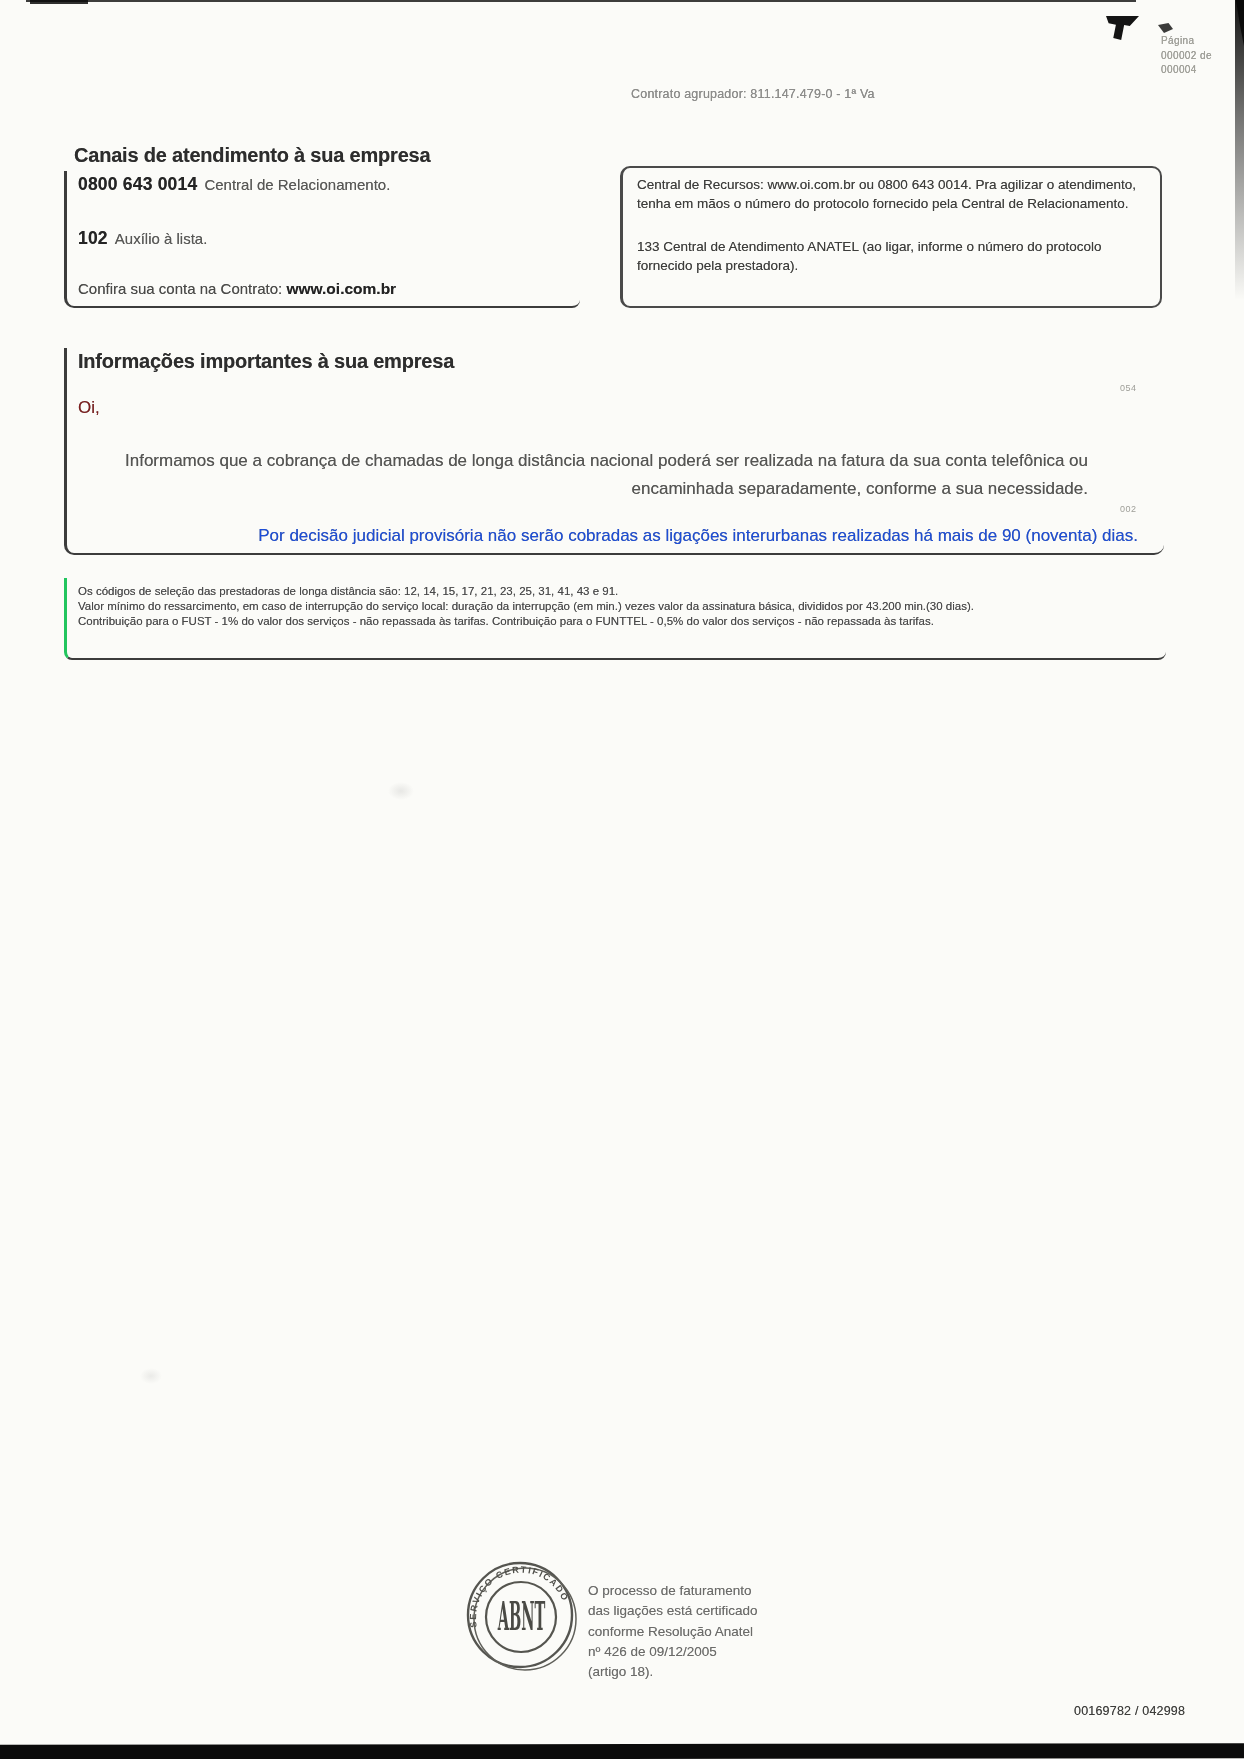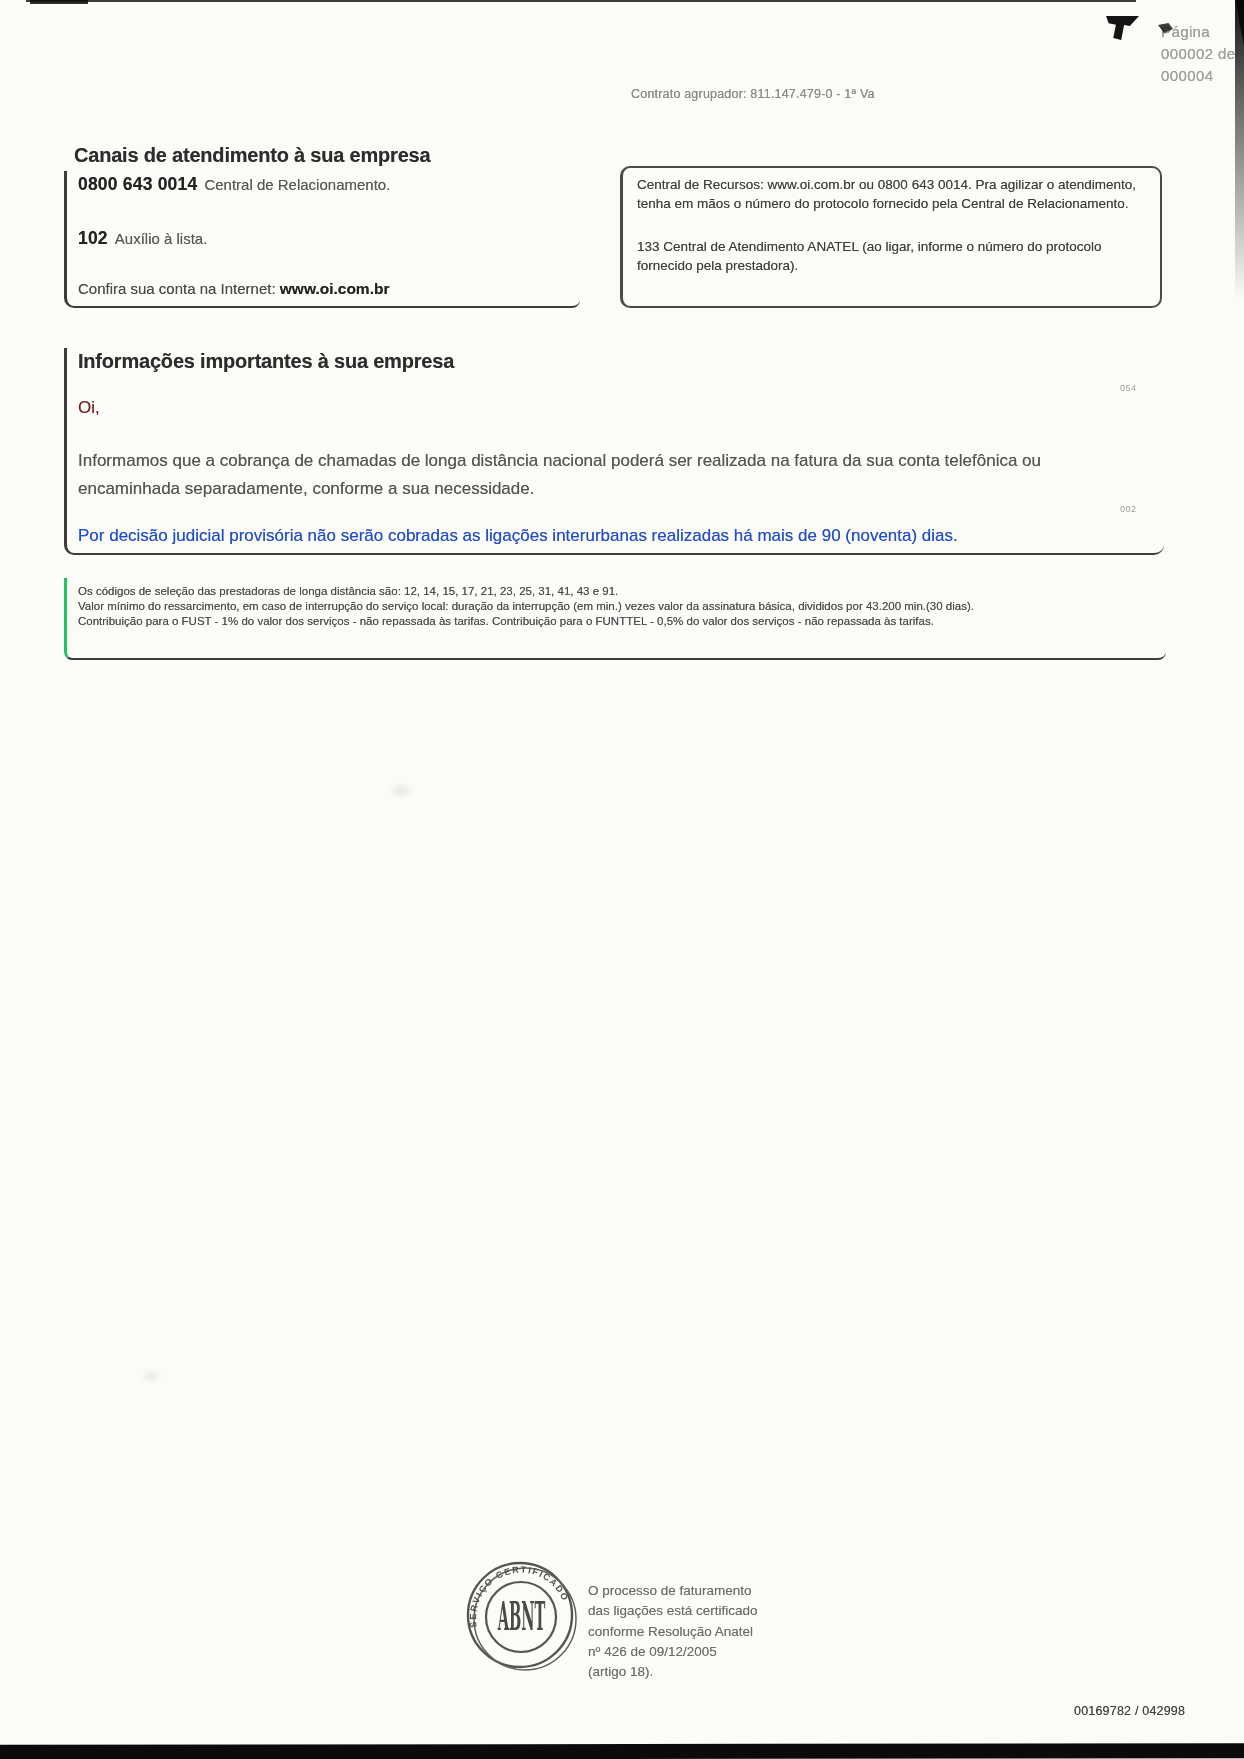--- a/index.html
+++ b/index.html
@@ -21,21 +21,21 @@
     clip-path:polygon(55% 0,100% 0,100% 100%,80% 60%);}
   .bottom-bar{left:0;top:1744px;width:1244px;height:15px;background:#0b0b0b;transform:rotate(-.08deg);}
   .smudge1{left:388px;top:782px;width:26px;height:18px;border-radius:50%;
     background:radial-gradient(closest-side, rgba(90,90,90,.12), rgba(90,90,90,0));}
   .smudge2{left:140px;top:1368px;width:22px;height:16px;border-radius:50%;
     background:radial-gradient(closest-side, rgba(90,90,90,.10), rgba(90,90,90,0));}
 
   
   .print-mark{left:1106px;top:16px;width:33px;height:24px;background:#141414;
     clip-path:polygon(0 0,100% 0,72% 42%,55% 38%,46% 100%,22% 92%,30% 36%,8% 30%);}
-  .page-number{left:1161px;top:21px;width:80px;font-size:15px;line-height:1.45;
+  .page-number{left:1161px;top:34px;width:80px;font-size:10px;line-height:1.45;
     color:#a4a49c;white-space:pre-line;letter-spacing:.4px;}
   .page-number-blot{left:1158px;top:23px;width:15px;height:10px;background:rgba(25,25,25,.85);
     clip-path:polygon(0 20%,70% 0,100% 60%,40% 100%);}
   .contract-line{left:631px;top:87px;font-size:12.5px;color:#8d8d8b;letter-spacing:.2px;}
 
   
   .channels-title{left:74px;top:144px;font-size:20px;font-weight:bold;color:#2d2d2d;letter-spacing:-.2px;}
   .channels-box{left:64px;top:171px;width:516px;height:137px;
     border-left:3px solid #3c3c3c;border-bottom:2px solid #3c3c3c;
     border-bottom-left-radius:10px;border-bottom-right-radius:8px;
@@ -52,21 +52,21 @@
   .resources-box{left:620px;top:166px;width:542px;height:142px;
     border:2px solid #4a4a4a;border-left-width:3px;border-radius:10px;
     padding:8px 14px 0 14px;box-sizing:border-box;}
   .resources-box p{margin:0;font-size:13.5px;line-height:1.4;color:#3d3d3b;}
   .resources-box .p2{margin-top:24px;}
 
   
   .info-box{left:64px;top:348px;width:1100px;height:207px;
     border-left:3px solid #3c3c3c;border-bottom:2px solid #3c3c3c;
     border-bottom-left-radius:10px;border-bottom-right-radius:10px;
-    padding-left:11px;box-sizing:border-box;}
+    padding-left:11px;box-sizing:border-box;text-align:right;}
   .info-title{position:absolute;left:11px;top:2px;font-size:20px;font-weight:bold;color:#2d2d2d;letter-spacing:-.2px;}
   .greeting{position:absolute;left:11px;top:50px;font-size:17px;color:#7f1d1d;}
   .info-p1{position:absolute;left:11px;top:99px;width:1010px;font-size:17px;line-height:1.65;color:#555553;margin:0;}
   .info-p2{position:absolute;left:11px;top:174px;width:1060px;font-size:17px;line-height:1.6;color:#1d4ed8;margin:0;}
   .side-code{position:absolute;font-size:9px;color:#9e9e98;letter-spacing:.5px;}
   .side-code-1{left:1120px;top:383px;}
   .side-code-2{left:1120px;top:504px;}
 
   
   .fine-print-box{left:64px;top:578px;width:1102px;height:82px;
@@ -103,21 +103,21 @@
 <div class="abs channels-title scan">Canais de atendimento à sua empresa</div>
 
 <div class="abs channels-box">
   <div class="channel-row row-phone">
     <span class="channel-number scan">0800 643 0014</span><span class="channel-label scan">Central de Relacionamento.</span>
   </div>
   <div class="channel-row row-directory">
     <span class="channel-number scan">102</span><span class="channel-label scan">Auxílio à lista.</span>
   </div>
   <div class="channel-row row-internet">
-    <span class="internet-prefix scan">Confira sua conta na Internet: </span><span class="internet-url scan">www.oi.com.br</span>
+    <span class="internet-prefix scan">Confira sua conta na Contrato: </span><span class="internet-url scan">www.oi.com.br</span>
   </div>
 </div>
 
 <div class="abs resources-box">
   <p class="p1 scan">Central de Recursos: www.oi.com.br ou 0800 643 0014. Pra agilizar o atendimento, tenha em mãos o número do protocolo fornecido pela Central de Relacionamento.</p>
   <p class="p2 scan">133 Central de Atendimento ANATEL (ao ligar, informe o número do protocolo fornecido pela prestadora).</p>
 </div>
 
 <div class="abs info-box">
   <div class="info-title scan">Informações importantes à sua empresa</div>

